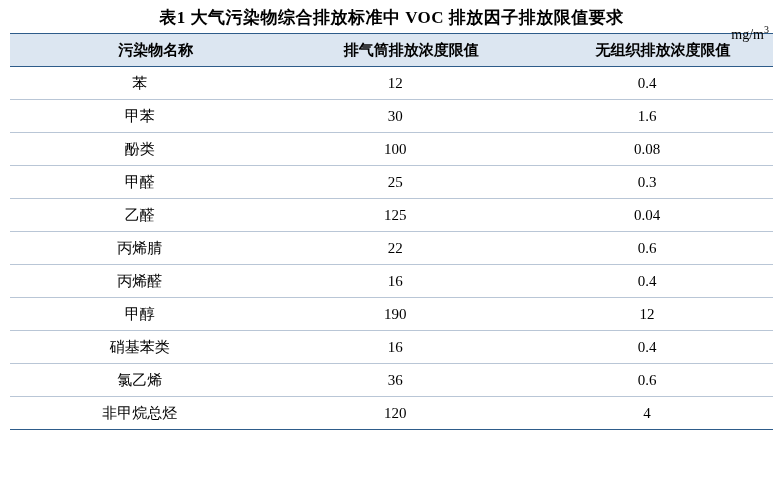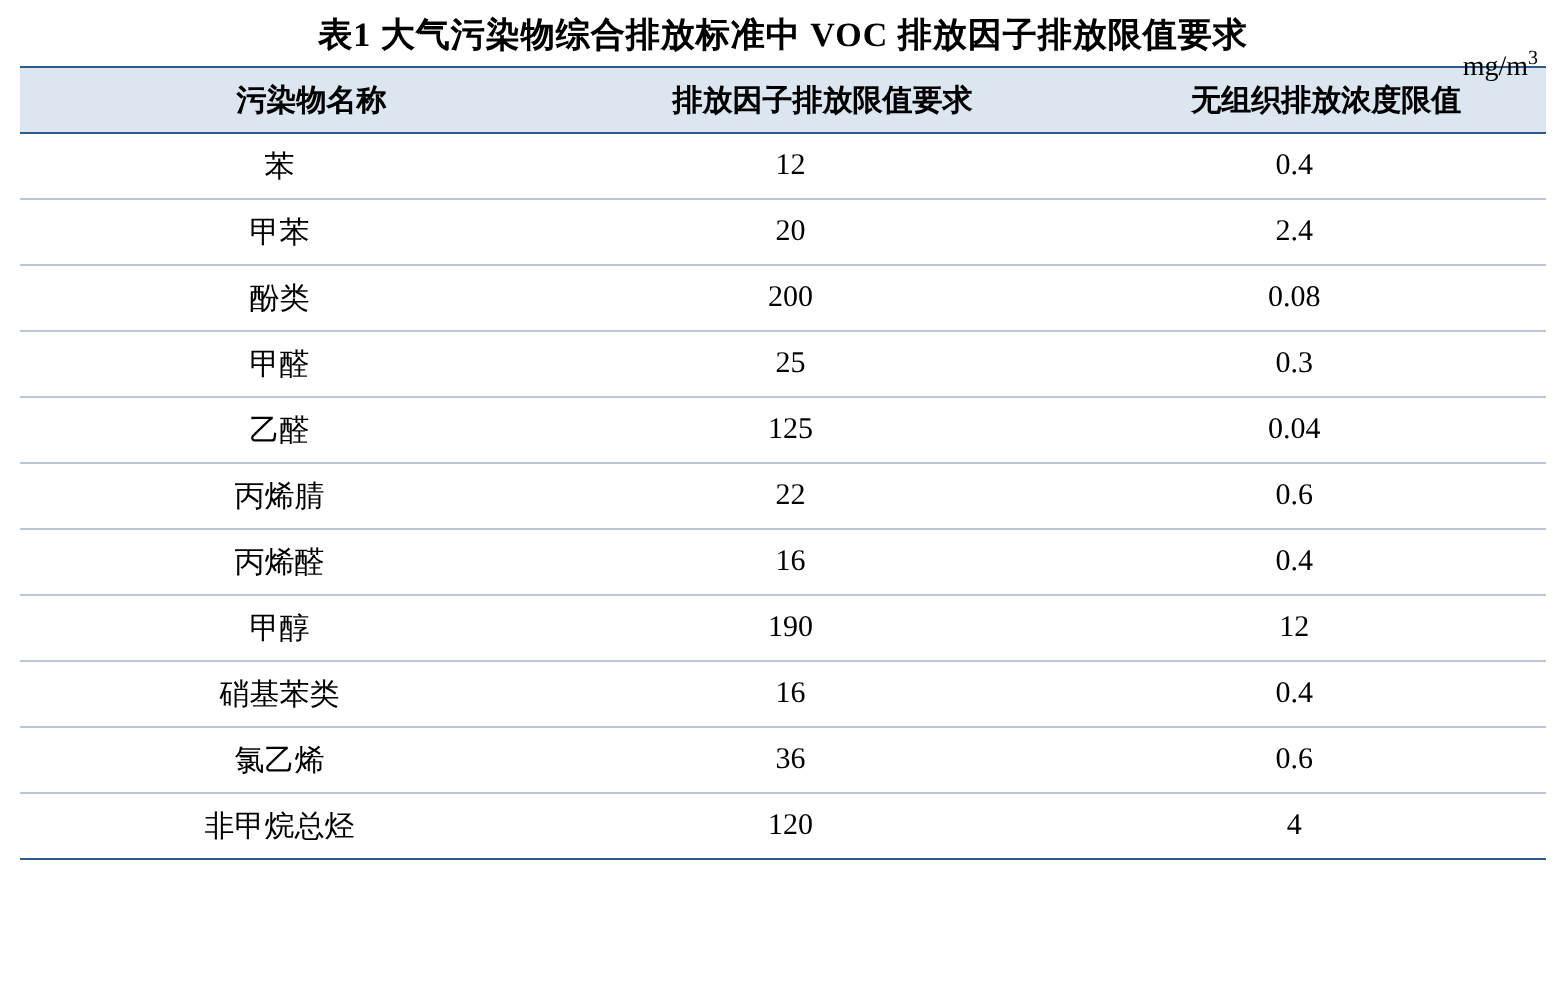--- a/index.html
+++ b/index.html
@@ -88,38 +88,38 @@
 
   <table class="data-table">
     <colgroup>
       <col class="col-name">
       <col class="col-stack">
       <col class="col-fugitive">
     </colgroup>
     <thead>
       <tr>
         <th>污染物名称</th>
-        <th>排放因子排放限值要求</th>
+        <th>排气筒排放浓度限值</th>
         <th>无组织排放浓度限值</th>
       </tr>
     </thead>
     <tbody>
       <tr>
         <td>苯</td>
         <td>12</td>
         <td>0.4</td>
       </tr>
       <tr>
         <td>甲苯</td>
-        <td>20</td>
-        <td>2.4</td>
+        <td>30</td>
+        <td>1.6</td>
       </tr>
       <tr>
         <td>酚类</td>
-        <td>200</td>
+        <td>100</td>
         <td>0.08</td>
       </tr>
       <tr>
         <td>甲醛</td>
         <td>25</td>
         <td>0.3</td>
       </tr>
       <tr>
         <td>乙醛</td>
         <td>125</td>

